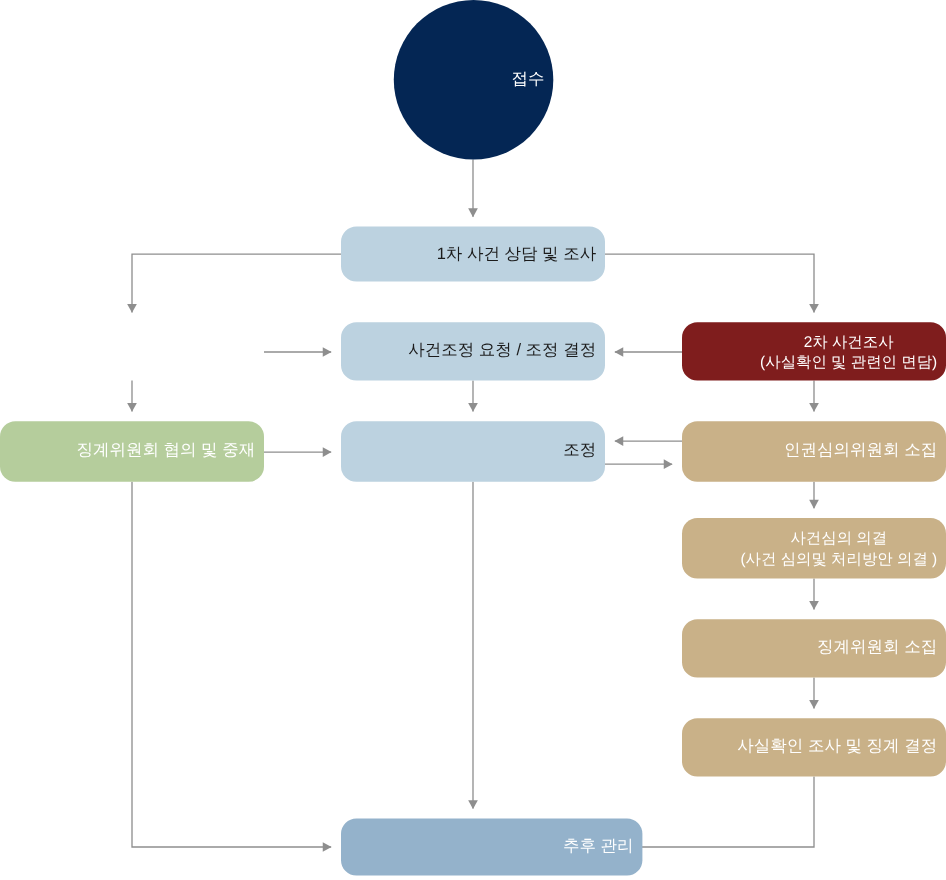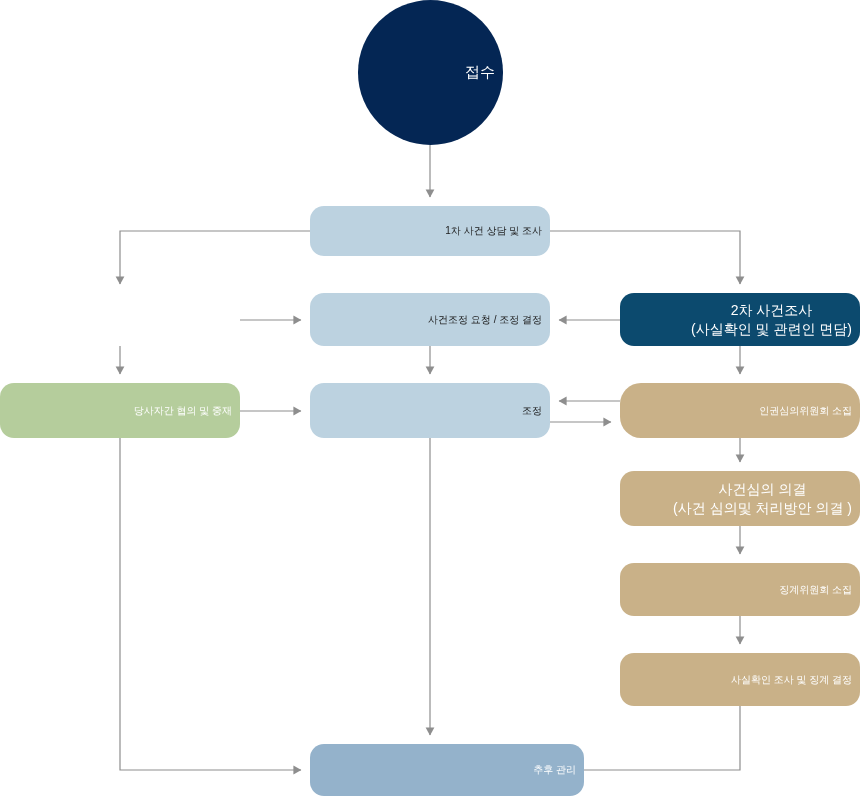--- a/index.html
+++ b/index.html
@@ -41,21 +41,21 @@
     padding: 0 8px;
   }
   .start-node {
     border-radius: 50%;
     color: #ffffff;
     font-size: 15px;
     font-weight: 400;
   }
   .box-node {
     border-radius: 14px;
-    font-size: 10px;
+    font-size: 15px;
   }
   .box-blue {
     color: #1b1b1b;
     font-weight: 400;
   }
   .box-green, .box-tan, .box-steel {
     color: #ffffff;
     font-weight: 400;
   }
   .box-two-line {
@@ -125,34 +125,34 @@
 
   <div class="node box-node box-blue" style="left:310px; top:206px; width:240px; height:50px; background:#bcd2e0;">
     <span class="node-label">1차 사건 상담 및 조사</span>
   </div>
 
 
   <div class="node box-node box-blue" style="left:310px; top:293px; width:240px; height:53px; background:#bcd2e0;">
     <span class="node-label">사건조정 요청 / 조정 결정</span>
   </div>
 
-  <div class="node box-node box-tan box-two-line" style="left:620px; top:293px; width:240px; height:53px; background:#0c4a6e;">
+  <div class="node box-node box-tan box-two-line" style="left:620px; top:293px; width:240px; height:53px; background:#7f1d1d;">
     <span class="node-label">2차 사건조사
 (사실확인 및 관련인 면담)</span>
   </div>
 
   <div class="node box-node box-green" style="left:0px; top:383px; width:240px; height:55px; background:#b5cd9c;">
-    <span class="node-label">당사자간 협의 및 중재</span>
+    <span class="node-label">징계위원회 협의 및 중재</span>
   </div>
 
   <div class="node box-node box-blue" style="left:310px; top:383px; width:240px; height:55px; background:#bcd2e0;">
     <span class="node-label">조정</span>
   </div>
 
-  <div class="node box-node box-tan" style="left:620px; top:383px; width:240px; height:55px; background:#c9b188;border-radius:21px;">
+  <div class="node box-node box-tan" style="left:620px; top:383px; width:240px; height:55px; background:#c9b188;">
     <span class="node-label">인권심의위원회 소집</span>
   </div>
 
   <div class="node box-node box-tan box-two-line" style="left:620px; top:471px; width:240px; height:55px; background:#c9b188;">
     <span class="node-label">사건심의 의결
 (사건 심의및 처리방안 의결 )</span>
   </div>
 
   <div class="node box-node box-tan" style="left:620px; top:563px; width:240px; height:53px; background:#c9b188;">
     <span class="node-label">징계위원회 소집</span>

